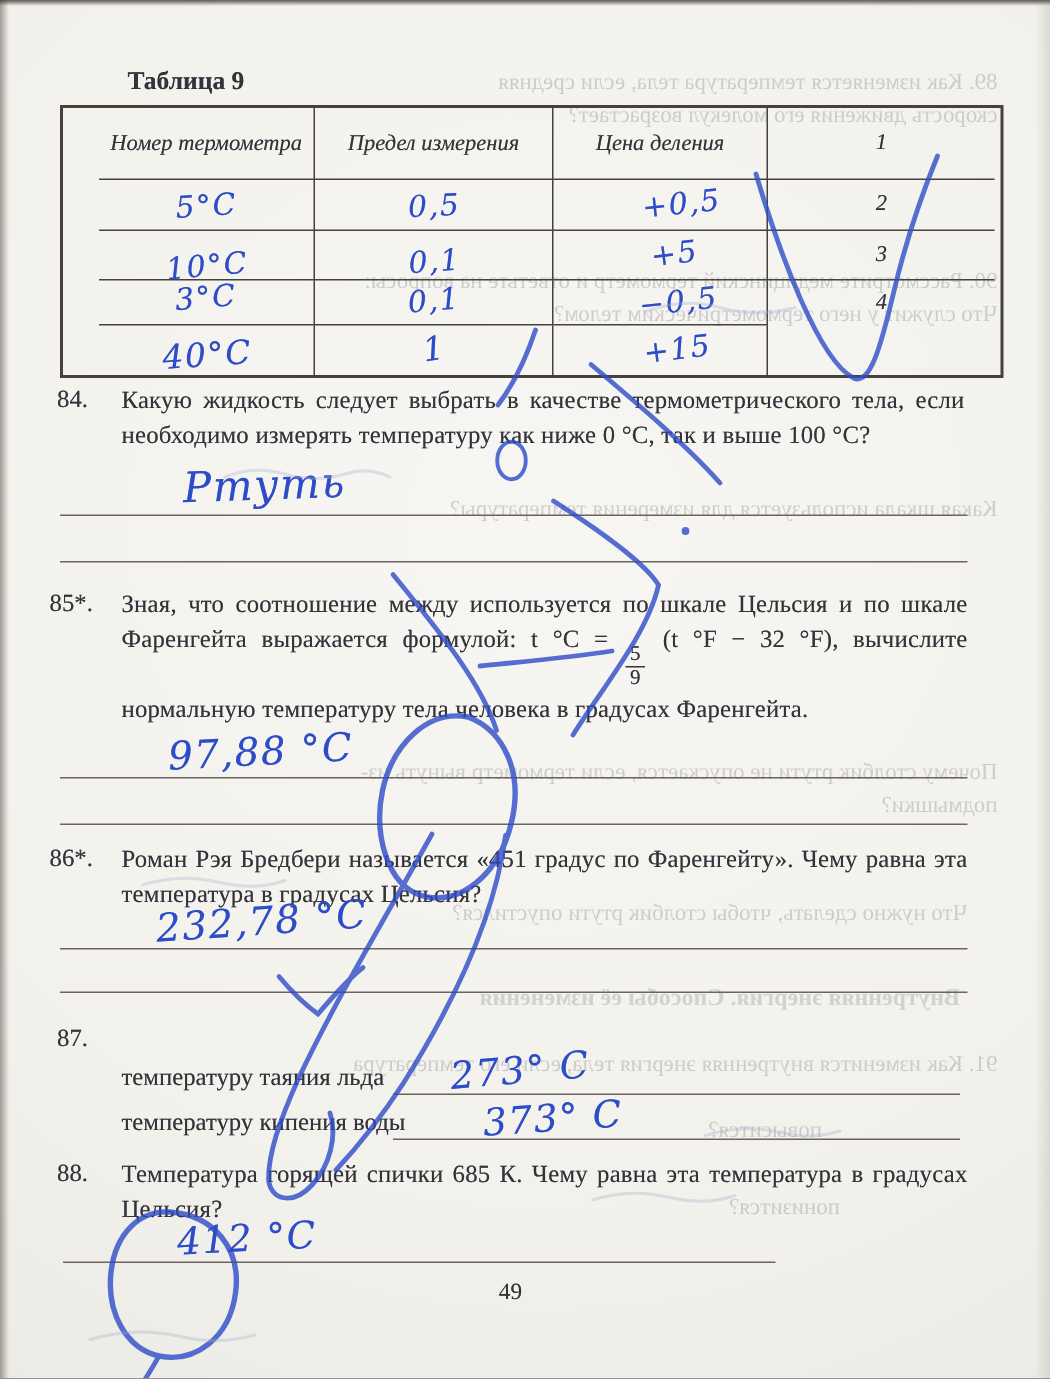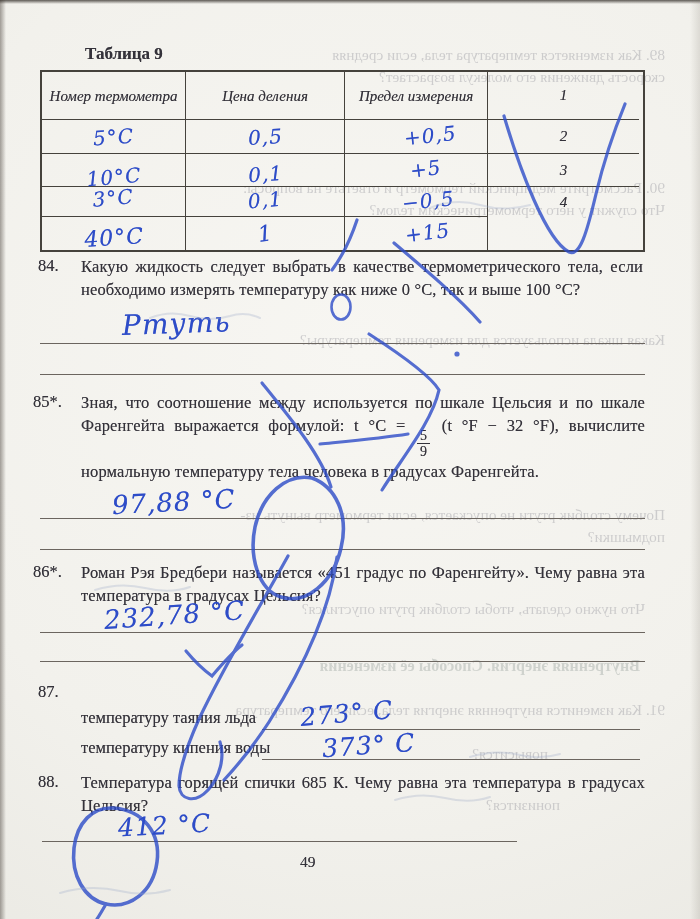--- a/index.html
+++ b/index.html
@@ -42,21 +42,21 @@
   .r-3{transform:rotate(-3deg);} .r-2{transform:rotate(-2deg);}
 
   
   .qnum{font-weight:normal;font-size:16.5px;}
   .qtext{font-size:16.5px;line-height:23px;text-align:justify;letter-spacing:.15px;}
   .ansline{border-top:1.4px solid #6b655f;height:0;}
   .frac{display:inline-flex;flex-direction:column;align-items:center;
     vertical-align:-9px;font-size:14px;line-height:1.1;margin:0 2px;}
   .frac .fn{border-bottom:1.2px solid #34323a;padding:0 3px;}
   .itlabel{font-size:16.5px;}
-  .pageno{font-size:15.5px;text-align:left;}
+  .pageno{font-size:15.5px;text-align:right;}
 
   
   .bt{position:absolute;transform:scaleX(-1);opacity:.34;color:#84848e;
     filter:blur(.4px);font-size:15.3px;line-height:1.25;text-align:left;white-space:nowrap;overflow:hidden;}
   .bt.bold{font-weight:bold;opacity:.30;color:#7e8a86;font-size:16px;}
 
   svg.inklayer{position:absolute;left:0;top:0;pointer-events:none;}
 </style>
 </head>
 <body>
@@ -74,24 +74,24 @@
   <div class="bt" style="left:160px;top:505px;width:505px;">Почему столбик ртути не опускается, если термометр вынуть из-</div>
   <div class="bt" style="left:450px;top:527px;width:215px;">подмышки?</div>
   <div class="bt" style="left:165px;top:599px;width:480px;">Что нужно сделать, чтобы столбик ртути опустился?</div>
   <div class="bt bold" style="left:175px;top:656px;width:465px;">Внутренняя энергия. Способы её изменения</div>
   <div class="bt" style="left:160px;top:700px;width:505px;">91. Как изменится внутренняя энергия тела, если его температура</div>
   <div class="bt" style="left:300px;top:744px;width:248px;">повысится?</div>
   <div class="bt" style="left:320px;top:795px;width:240px;">понизится?</div>
 
   <div class="abs print tbl-title" style="left:85px;top:44px;">Таблица 9</div>
 
-  <div class="abs tbl" style="left:40px;top:70px;width:601px;height:178px;">
+  <div class="abs tbl" style="left:40px;top:70px;width:601px;height:178px;padding-left:24px;">
     <div class="c th print">Номер термометра</div>
+    <div class="c th print">Предел измерения</div>
     <div class="c th print">Цена деления</div>
-    <div class="c th print">Предел измерения</div>
 
     <div class="c rownum print">1</div>
     <div class="c">
         <span class="ink hw-cell r-4">5°С</span>
       </div>
     <div class="c">
         <span class="ink hw-cell r-3">0,5</span>
       </div>
     <div class="c">
         <span class="ink hw-cell r-5" style="transform:rotate(-6deg) translateX(14px);">+0,5</span>

